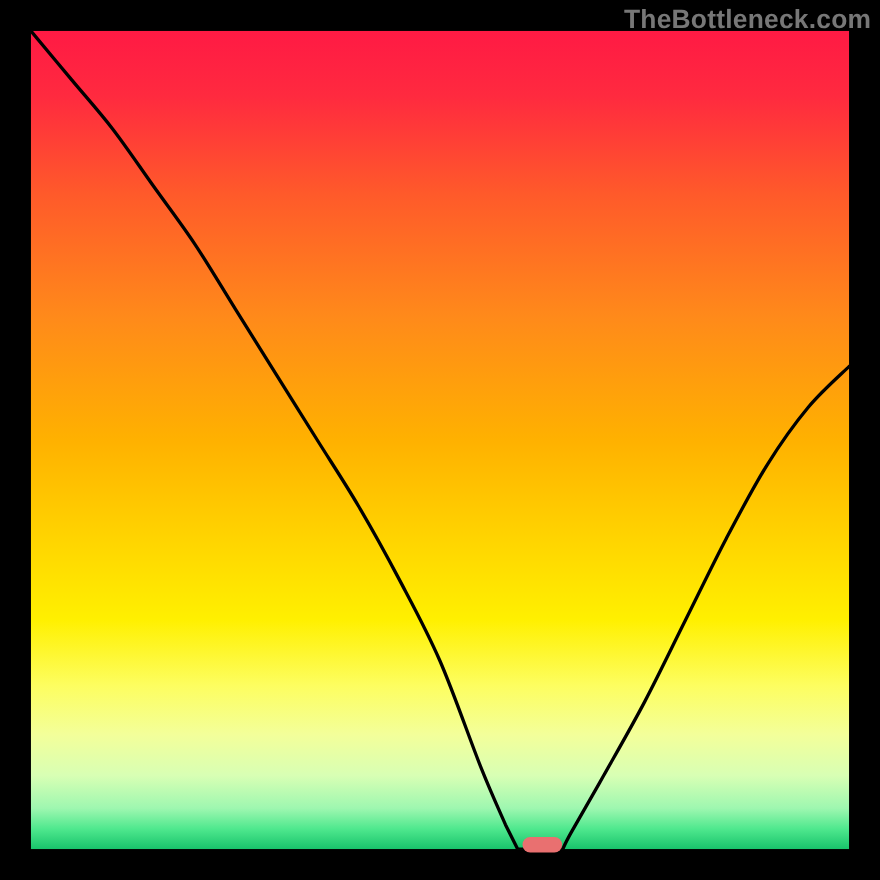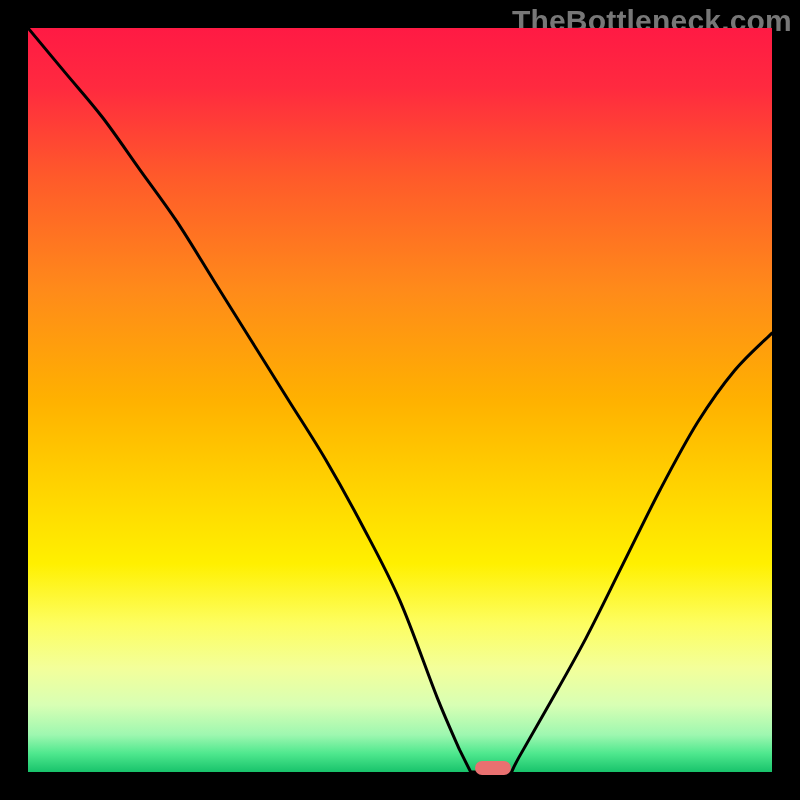--- a/index.html
+++ b/index.html
@@ -15,21 +15,21 @@
     position: relative;
     width: 800px;
     height: 800px;
     background: #000;
   }
   .watermark {
     position: absolute;
     top: 4px;
     right: 8px;
     color: #777;
-    font-size: 30px;
+    font-size: 24px;
     font-weight: 600;
     letter-spacing: 0.2px;
     user-select: none;
   }
   .plot-area {
     position: absolute;
     left: 28px;
     top: 28px;
     width: 744px;
     height: 744px;

